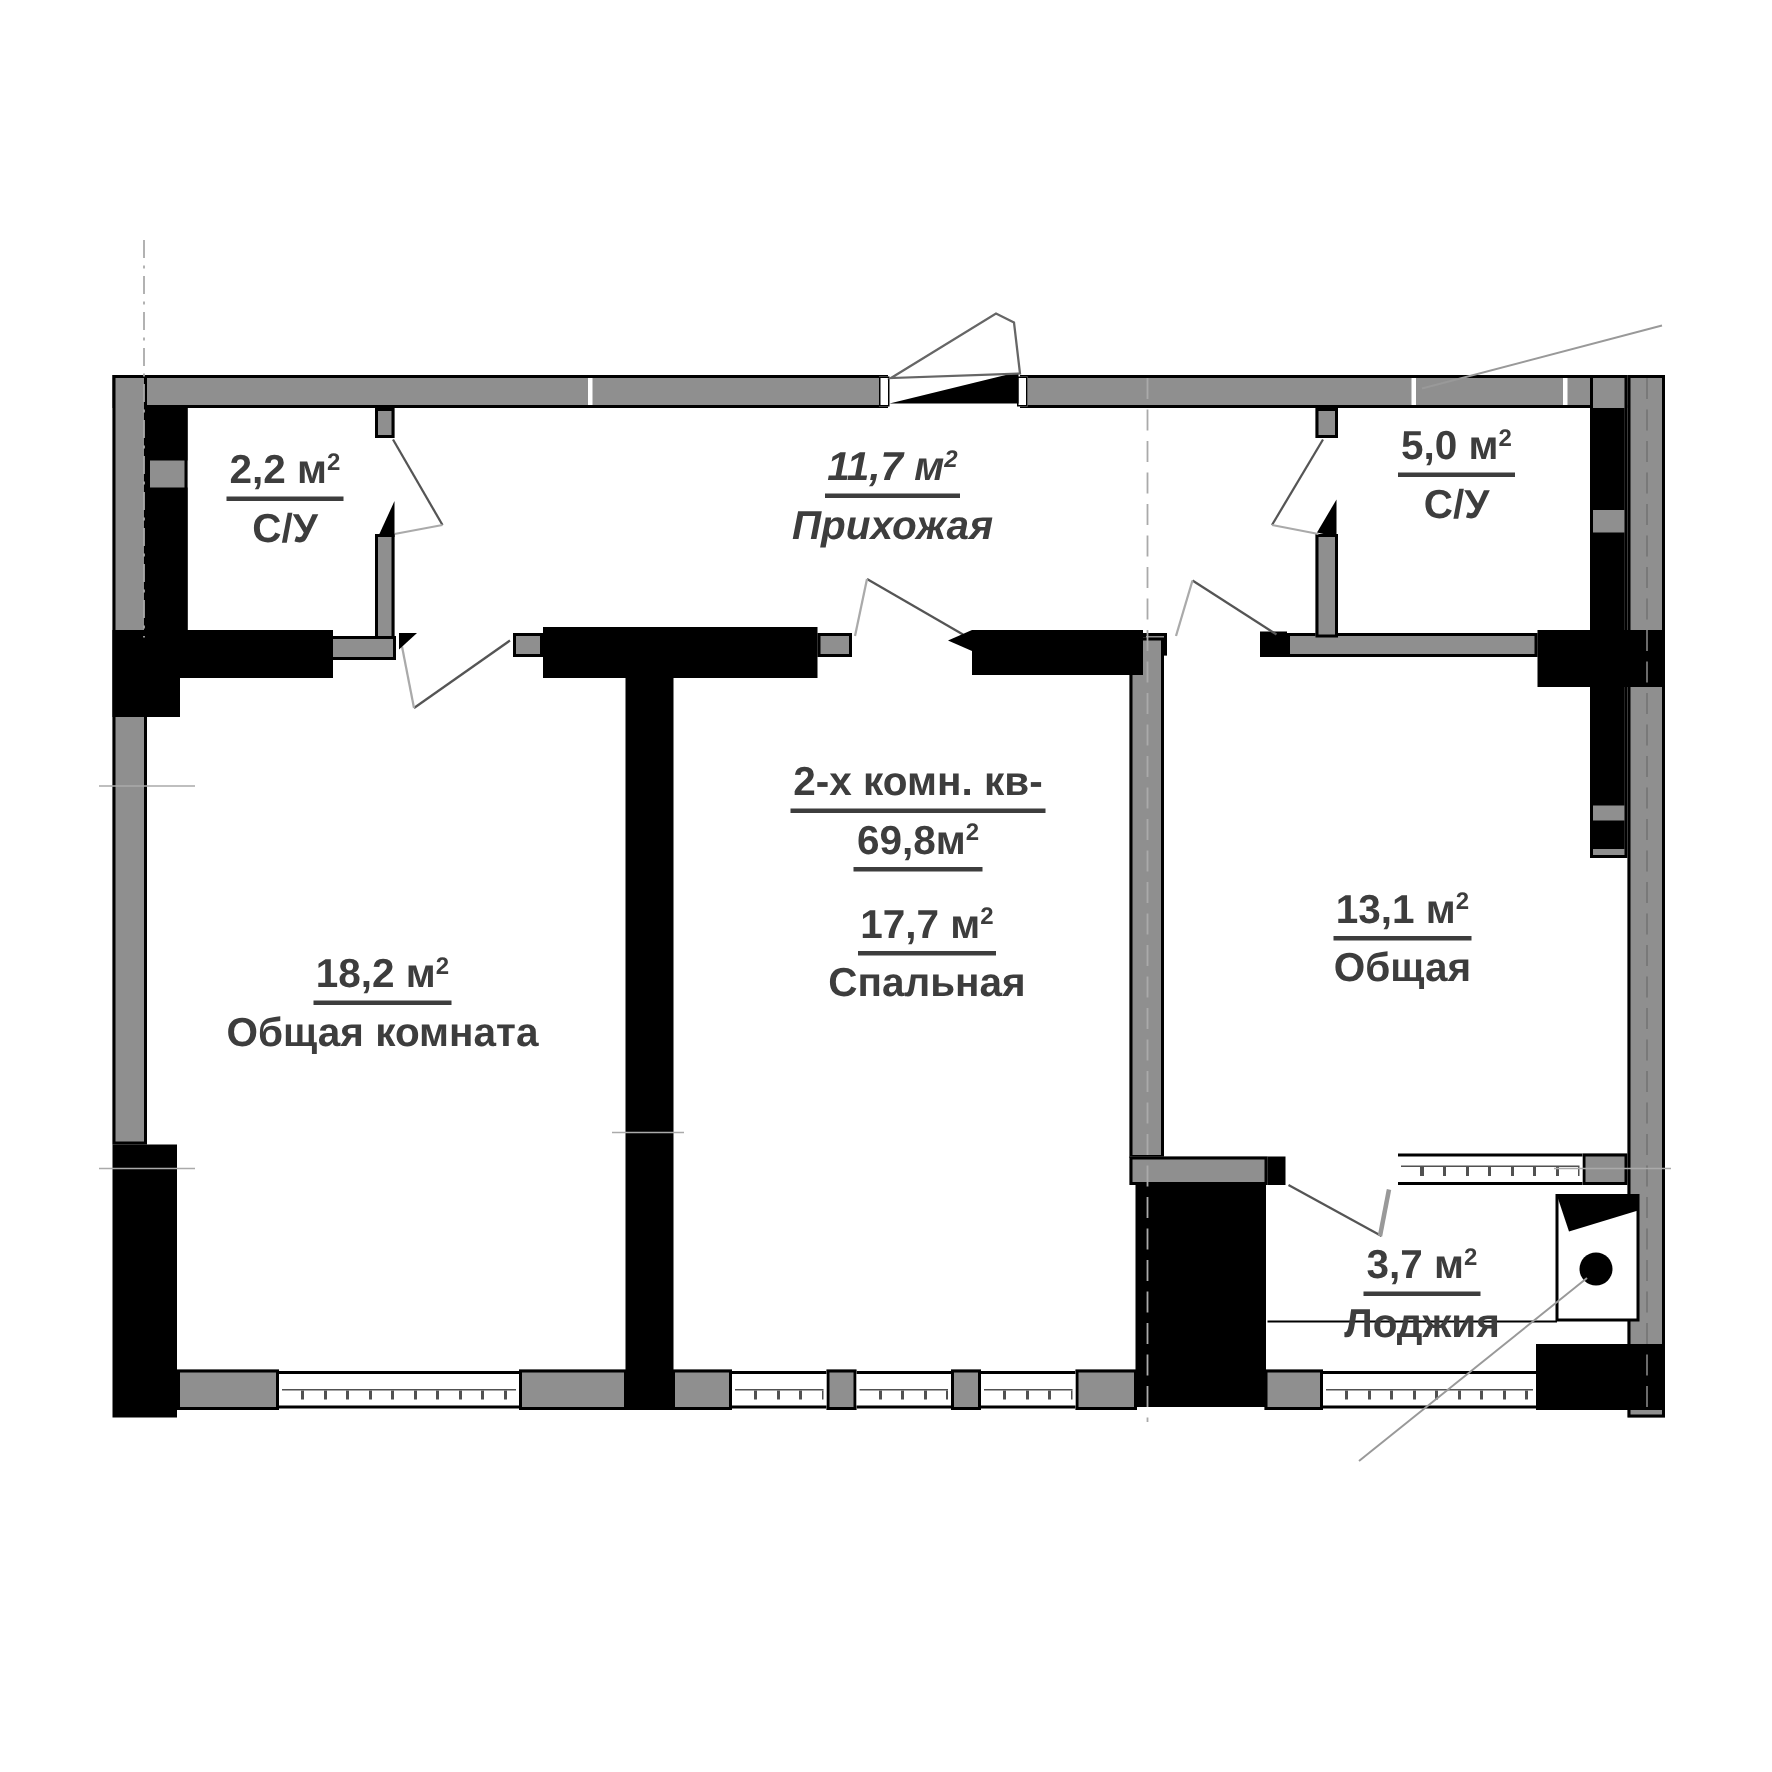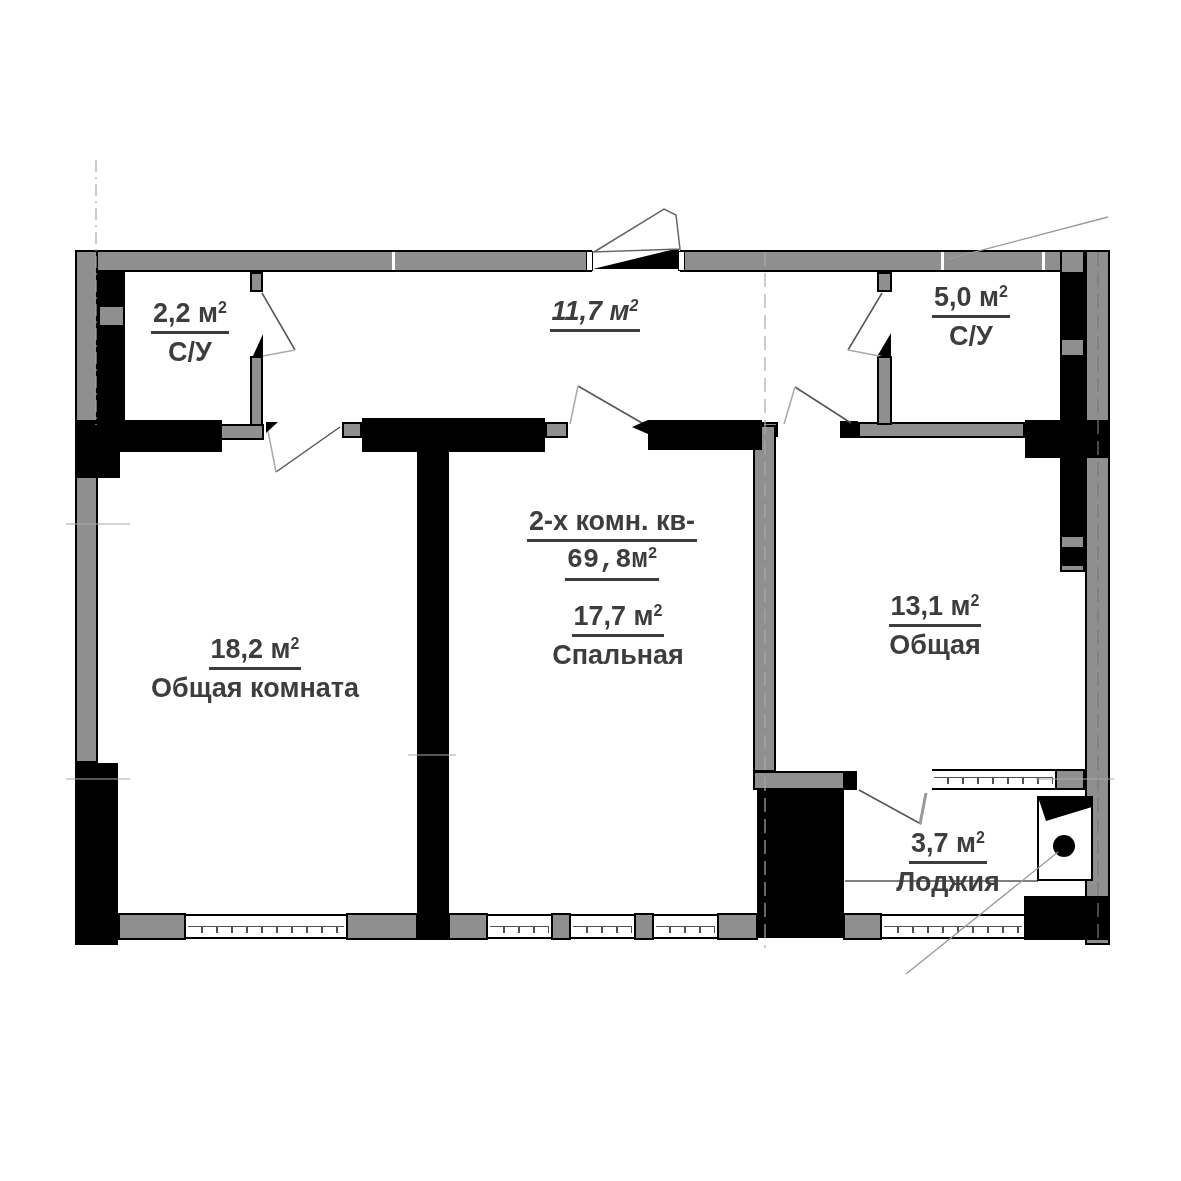--- a/index.html
+++ b/index.html
@@ -138,30 +138,31 @@
     <line x1="948" y1="259" x2="1108" y2="217" stroke="#999" stroke-width="1.3"></line>
   </svg>
 
   <div class="label" style="left:90px;top:298px;width:200px;">
     <div class="area"><span class="u"><span>2,2 м</span><span class="sup">2</span></span></div>
     <div class="rname">С/У</div>
   </div>
 
   <div class="label" style="left:495px;top:296px;width:200px;font-style:italic;">
     <div class="area"><span class="u"><span>11,7 м</span><span class="sup">2</span></span></div>
+    <div class="rname">Прихожая</div>
   </div>
 
   <div class="label" style="left:871px;top:282px;width:200px;">
     <div class="area"><span class="u"><span>5,0 м</span><span class="sup">2</span></span></div>
     <div class="rname">С/У</div>
   </div>
 
   <div class="label" style="left:482px;top:506px;width:260px;text-align:center;">
     <div class="area"><span class="u"><span>2-х комн. кв-</span></span></div>
-    <div class="area" style="margin-top:3px;font-family:Liberation Mono, monospace;"><span class="u"><span>69,8м</span><span class="sup">2</span></span></div>
+    <div class="area" style="margin-top:3px;"><span class="u"><span>69,8м</span><span class="sup">2</span></span></div>
   </div>
 
   <div class="label" style="left:125px;top:606px;width:260px;margin-top:28px;">
     <div class="area"><span class="u"><span>18,2 м</span><span class="sup">2</span></span></div>
     <div class="rname">Общая комната</div>
   </div>
 
   <div class="label" style="left:498px;top:601px;width:240px;">
     <div class="area"><span class="u"><span>17,7 м</span><span class="sup">2</span></span></div>
     <div class="rname">Спальная</div>

